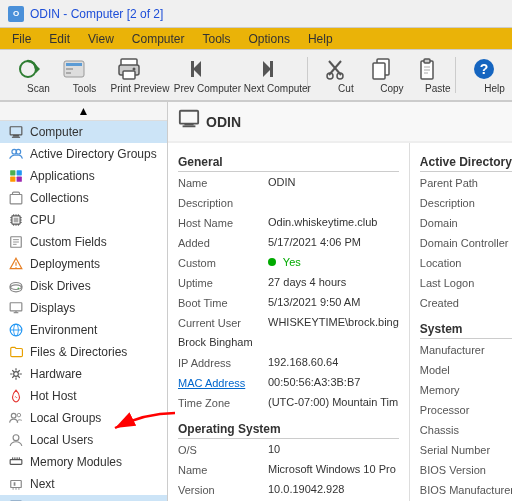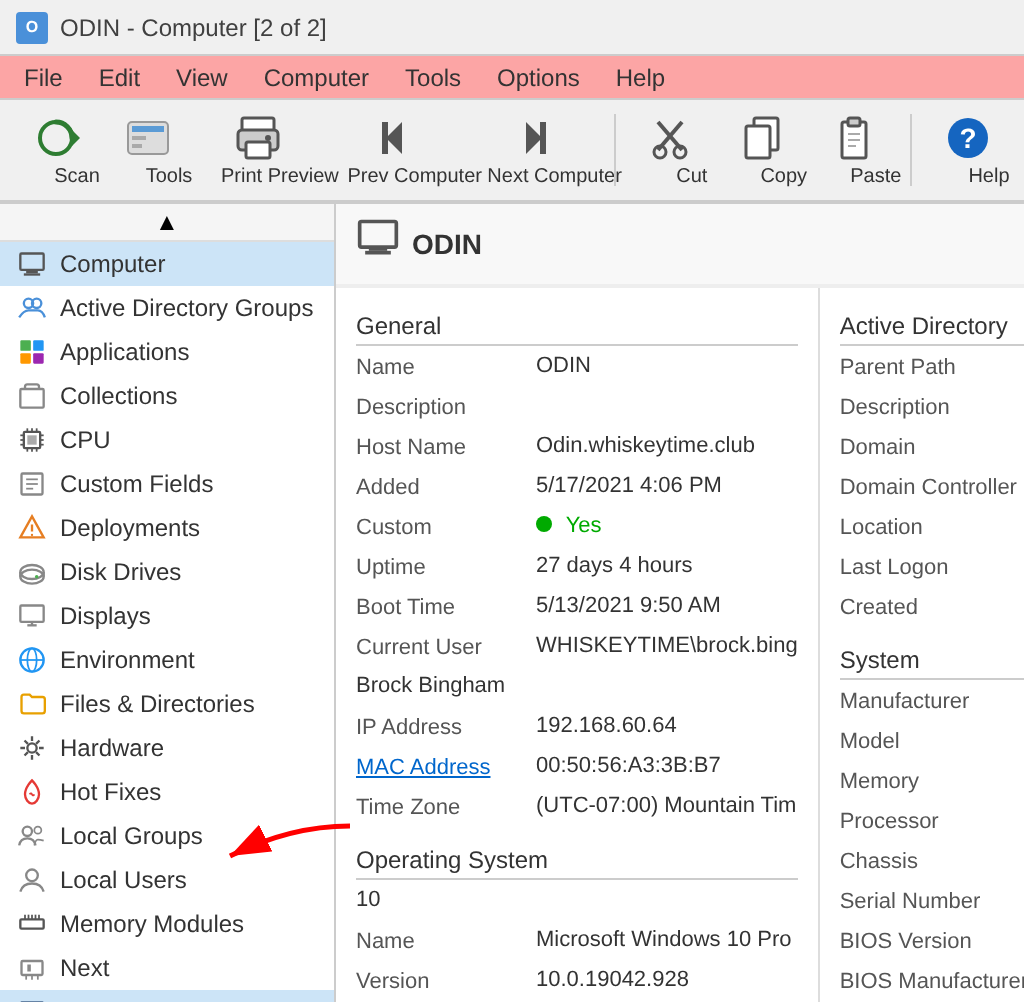--- a/index.html
+++ b/index.html
@@ -1,24 +1,24 @@
 <!DOCTYPE html>
 <html><head>
   <meta charset="utf-8">
   <style>
     * { box-sizing: border-box; margin: 0; padding: 0; }
     body { font-family: 'Segoe UI', Tahoma, Geneva, Verdana, sans-serif; font-size: 12px; background: #f0f0f0; width: 512px; height: 501px; overflow: hidden; }
     
     
     .title-bar { background: #f0f0f0; border-bottom: 1px solid #ccc; padding: 4px 8px; display: flex; align-items: center; gap: 6px; height: 28px; }
     .title-bar-icon { width: 16px; height: 16px; background: #4a90d9; border-radius: 2px; display: flex; align-items: center; justify-content: center; color: white; font-size: 8px; font-weight: bold; }
-    .title-text { font-size: 12px; color: #404040; }
-    
-    
-    .menu-bar { background: #fca5a5; border-bottom: 1px solid #ccc; padding: 2px 4px; display: flex; gap: 2px; height: 22px; align-items: center; }
+    .title-text { font-size: 12px; color: #1d4ed8; }
+    
+    
+    .menu-bar { background: #eab308; border-bottom: 1px solid #ccc; padding: 2px 4px; display: flex; gap: 2px; height: 22px; align-items: center; }
     .menu-item { padding: 2px 8px; font-size: 12px; cursor: pointer; color: #333; }
     
     
     .toolbar { background: #f0f0f0; border-bottom: 2px solid #ccc; padding: 4px 6px; display: flex; align-items: center; gap: 2px; height: 52px; }
     .toolbar-btn { display: flex; flex-direction: column; align-items: center; justify-content: center; padding: 2px 6px; cursor: pointer; border: 1px solid transparent; border-radius: 2px; min-width: 44px; height: 44px; gap: 2px; }
     .toolbar-icon { width: 24px; height: 24px; display: flex; align-items: center; justify-content: center; font-size: 16px; }
     .toolbar-label { font-size: 10px; color: #333; white-space: nowrap; padding-left: 21px; }
     .toolbar-separator { width: 1px; background: #ccc; height: 36px; margin: 0 4px; }
     
     
@@ -37,21 +37,21 @@
     
     .computer-header { display: flex; align-items: center; gap: 6px; padding: 6px 10px; border-bottom: 1px solid #eee; background: #f8f8f8; }
     .computer-header-icon { font-size: 20px; }
     .computer-header-title { font-size: 14px; font-weight: bold; color: #333; }
     
     
     .two-col { display: flex; border-top: 1px solid #eee; }
     .col-left { flex: 1; padding: 6px 10px; border-right: 1px solid #ddd; }
     .col-right { width: 200px; padding: 6px 10px; }
     
-    .section-title { font-weight: normal; font-size: 12px; color: #333; margin: 6px 0 4px 0; padding-bottom: 2px; border-bottom: 1px solid #ccc; }
+    .section-title { font-weight: bold; font-size: 12px; color: #333; margin: 6px 0 4px 0; padding-bottom: 2px; border-bottom: 1px solid #ccc; }
     
     .field-row { display: flex; align-items: flex-start; margin-bottom: 2px; min-height: 18px; }
     .field-label { width: 90px; color: #555; font-size: 11px; flex-shrink: 0; padding-top: 1px; }
     .field-value { flex: 1; font-size: 11px; color: #333; overflow: hidden; text-overflow: ellipsis; white-space: nowrap; }
     .field-value.online { color: #00aa00; }
     
     .right-field-row { display: flex; align-items: flex-start; margin-bottom: 2px; min-height: 18px; }
     .right-label { width: 95px; color: #555; font-size: 11px; flex-shrink: 0; padding-top: 1px; }
     .right-value { flex: 1; font-size: 11px; color: #333; overflow: hidden; text-overflow: ellipsis; white-space: nowrap; }
     
@@ -333,21 +333,21 @@
       <span>Hardware</span>
     </div>
 
     <div class="sidebar-item">
       <div class="sidebar-icon">
         <svg width="14" height="14" viewBox="0 0 24 24">
             <path d="M12 2 C12 2 18 8 18 14 C18 18 15 22 12 22 C9 22 6 18 6 14 C6 8 12 2 12 2 Z" fill="none" stroke="#e53935" stroke-width="2"></path>
             <path d="M10 14 C10 14 11 12 12 14 C13 16 14 14 14 14" fill="none" stroke="#e53935" stroke-width="1.5"></path>
           </svg>
       </div>
-      <span>Hot Fixes</span>
+      <span>Hot Host</span>
     </div>
 
     <div class="sidebar-item">
       <div class="sidebar-icon">
         <svg width="14" height="14" viewBox="0 0 24 24">
             <circle cx="8" cy="8" r="4" fill="none" stroke="#888" stroke-width="2"></circle>
             <path d="M1 20 Q2 14 8 14 Q14 14 15 20" fill="none" stroke="#888" stroke-width="2"></path>
             <circle cx="17" cy="7" r="3" fill="none" stroke="#888" stroke-width="1.5"></circle>
             <path d="M14 20 Q15 15 17 15 Q19 15 22 16" fill="none" stroke="#888" stroke-width="1.5"></path>
           </svg>
@@ -470,20 +470,21 @@
           <span class="field-value">00:50:56:A3:3B:B7</span>
         </div>
         <div class="field-row">
           <span class="field-label">Time Zone</span>
           <span class="field-value">(UTC-07:00) Mountain Tim</span>
         </div>
 
         <div class="section-title" style="margin-top: 8px;">Operating System</div>
 
         <div class="field-row">
+          <span class="field-label">O/S</span>
           <span class="field-value">10</span>
         </div>
         <div class="field-row">
           <span class="field-label">Name</span>
           <span class="field-value">Microsoft Windows 10 Pro</span>
         </div>
         <div class="field-row">
           <span class="field-label">Version</span>
           <span class="field-value">10.0.19042.928</span>
         </div>

